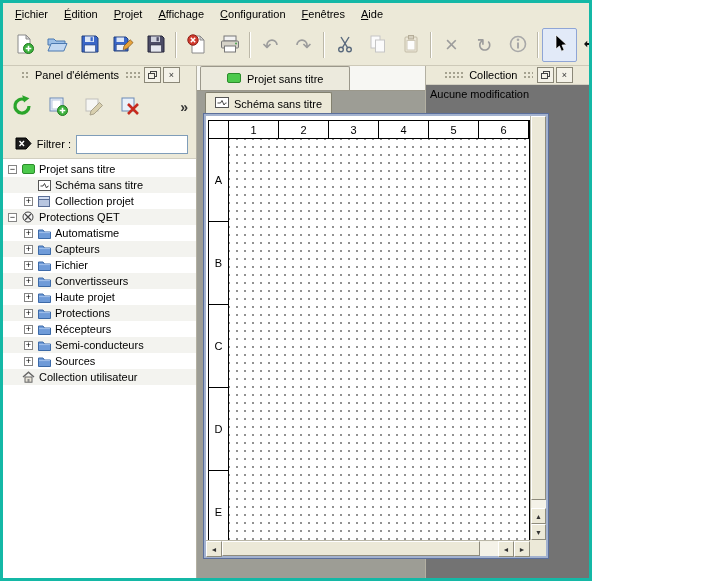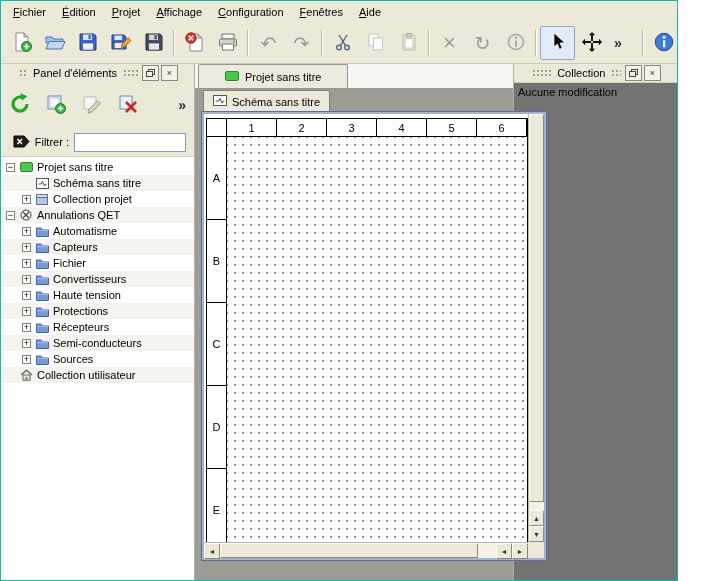--- a/index.html
+++ b/index.html
@@ -1,19 +1,19 @@
 <!DOCTYPE html>
 <html><head>
 <meta charset="utf-8">
 <style>
   html,body{margin:0;padding:0;}
   .app{
-    position:relative;width:678px;height:581px;overflow:hidden;
+    position:relative;width:592px;height:581px;overflow:hidden;
     background:#ece9d8;font-family:"Liberation Sans",sans-serif;font-size:11px;color:#000;
-    border:1px solid #14b8a6;box-sizing:border-box;
+    border:3px solid #14b8a6;box-sizing:border-box;
   }
   
   .menubar{height:22px;display:flex;align-items:center;padding-left:4px;background:#ece9d8;}
   .menu-item{padding:3px 8px;display:inline-block;cursor:default;}
   .menu-item::first-letter{text-decoration:underline;}
   
   .toolbar{height:40px;display:flex;align-items:center;padding:0 4px;background:#ece9d8;
     border-bottom:1px solid #cdc9b8;}
   .tbtn{width:33px;height:32px;display:flex;align-items:center;justify-content:center;flex:none;}
   .tbtn.checked{border:1px solid #8fa5d6;background:#e2eaf8;border-radius:2px;}
@@ -309,21 +309,21 @@
           <span>Collection projet</span>
         </div>
         <div class="trow">
           <span class="expander">−</span>
           <span class="ticon">
               <svg width="12" height="12" viewBox="0 0 12 12">
                 <circle cx="6" cy="6" r="5" fill="#f5f5f5" stroke="#444"></circle>
                 <path d="M3 3 l6 6 M9 3 l-6 6" stroke="#444" stroke-width="1.2"></path>
               </svg>
             </span>
-          <span>Annulations QET</span>
+          <span>Protections QET</span>
         </div>
         <div class="trow lvl1">
           <span class="expander">+</span>
           <span class="ticon">
               <svg width="13" height="11" viewBox="0 0 13 11">
                 <path d="M0.5 2 h4.5 l1.5 2 h6 v6.5 h-12 z" fill="#6f9bd8" stroke="#3c6aa8"></path>
                 <path d="M1 4.6 h11" stroke="#a4c2ec" stroke-width="1"></path>
               </svg>
             </span>
           <span>Automatisme</span>
@@ -359,21 +359,21 @@
           <span>Convertisseurs</span>
         </div>
         <div class="trow lvl1">
           <span class="expander">+</span>
           <span class="ticon">
               <svg width="13" height="11" viewBox="0 0 13 11">
                 <path d="M0.5 2 h4.5 l1.5 2 h6 v6.5 h-12 z" fill="#6f9bd8" stroke="#3c6aa8"></path>
                 <path d="M1 4.6 h11" stroke="#a4c2ec" stroke-width="1"></path>
               </svg>
             </span>
-          <span>Haute tension</span>
+          <span>Haute projet</span>
         </div>
         <div class="trow lvl1">
           <span class="expander">+</span>
           <span class="ticon">
               <svg width="13" height="11" viewBox="0 0 13 11">
                 <path d="M0.5 2 h4.5 l1.5 2 h6 v6.5 h-12 z" fill="#6f9bd8" stroke="#3c6aa8"></path>
                 <path d="M1 4.6 h11" stroke="#a4c2ec" stroke-width="1"></path>
               </svg>
             </span>
           <span>Protections</span>

